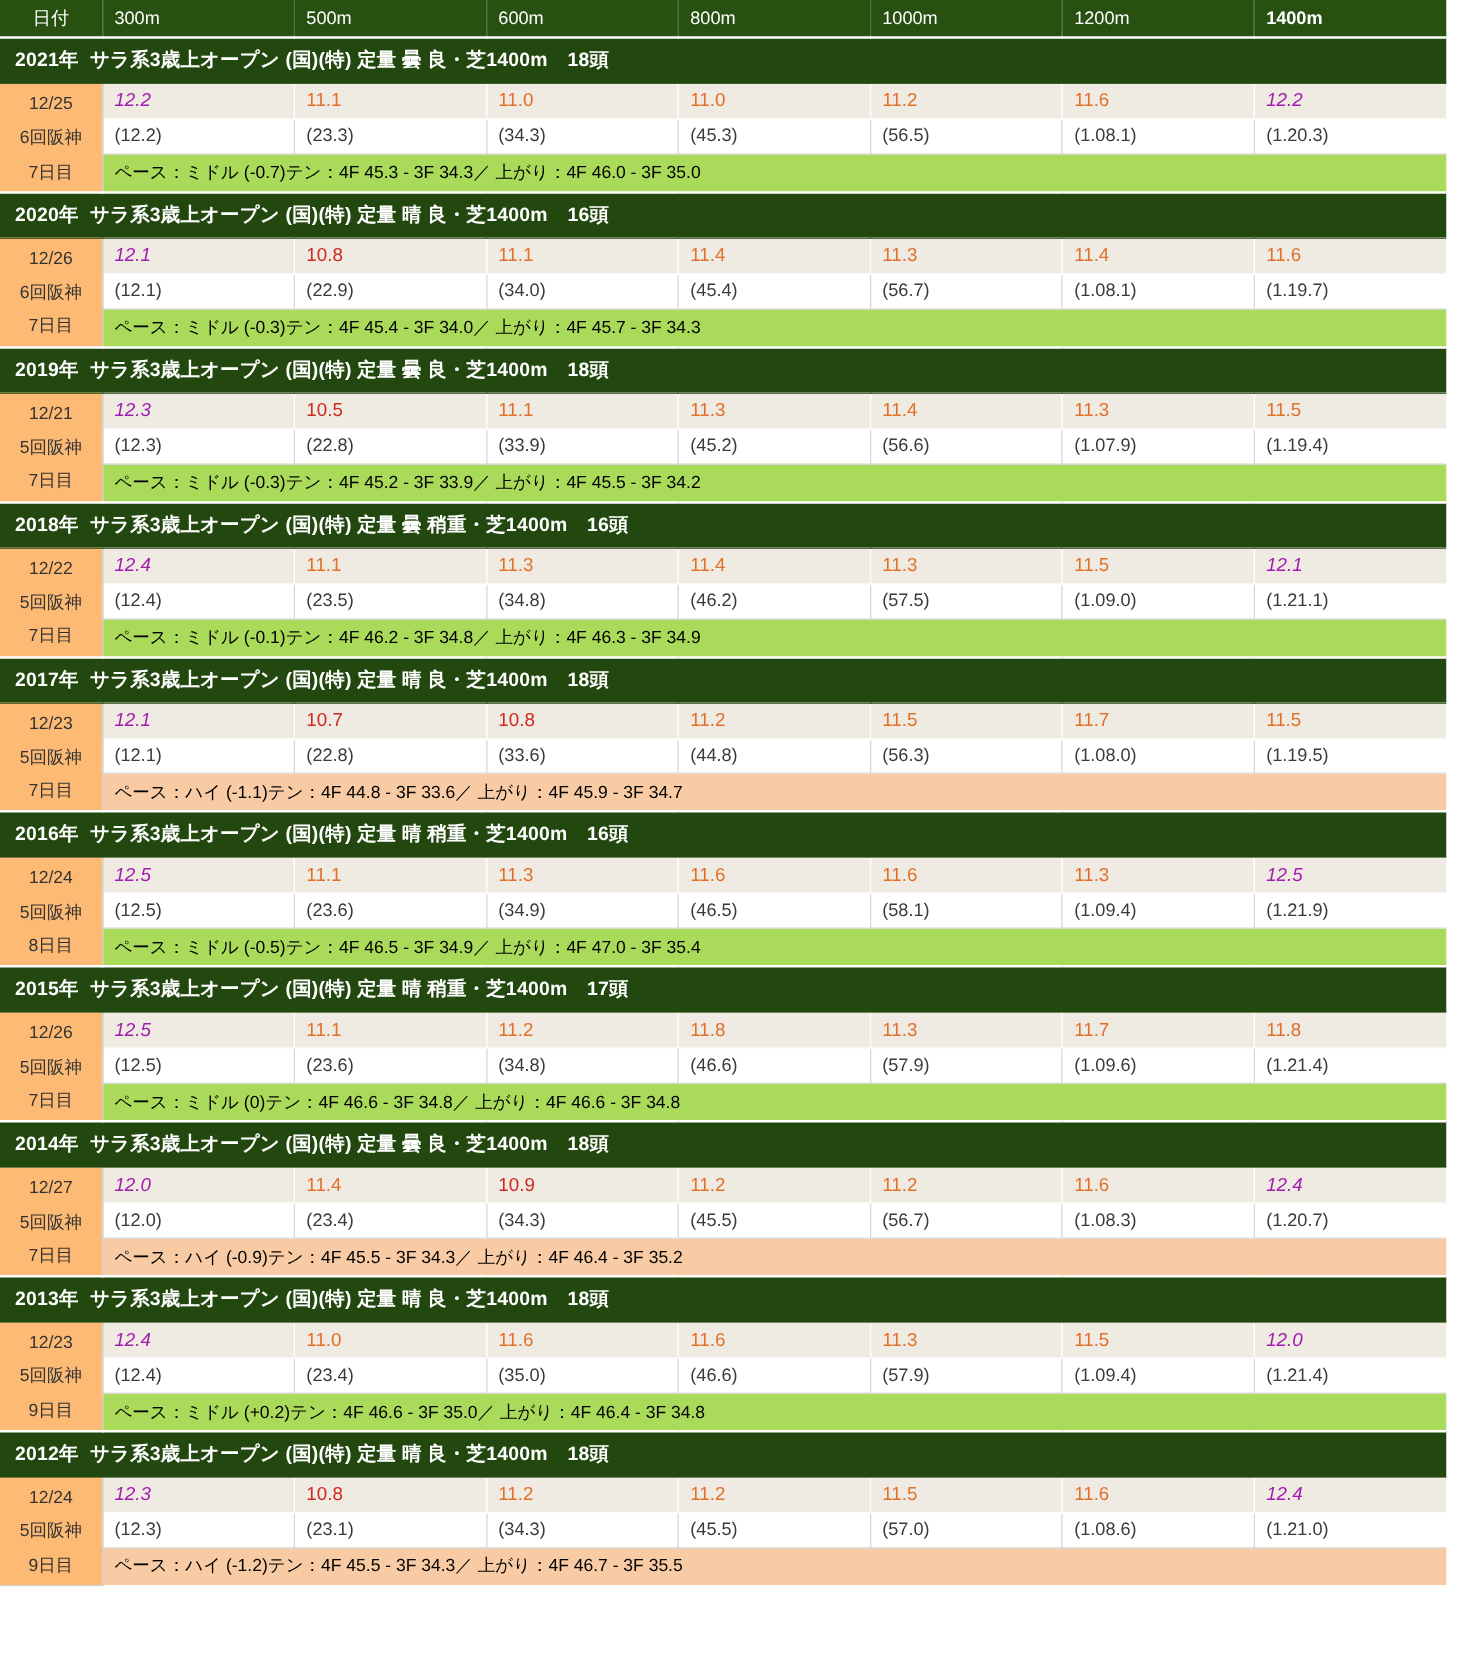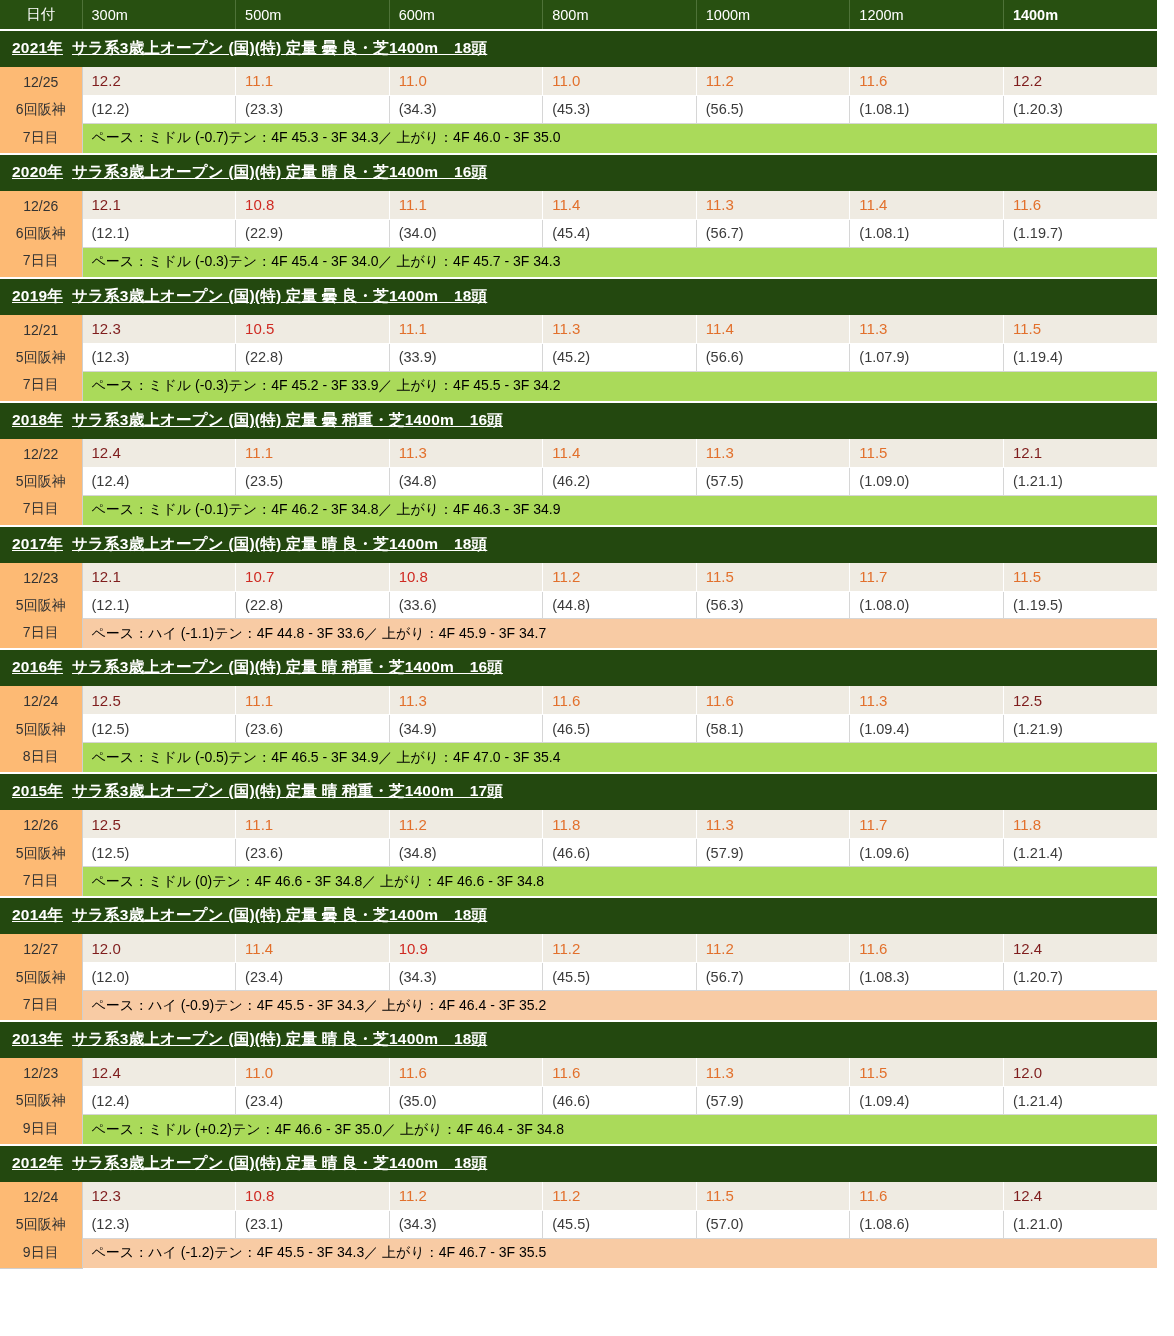--- a/index.html
+++ b/index.html
@@ -50,21 +50,20 @@
   tr.race-title-row td {
     background: #23480f;
     color: #ffffff;
     font-weight: bold;
     font-size: 15.5px;
     padding: 7px 12px 7px 12px;
     border-top: 2px solid #ffffff;
     border-bottom: 1px solid #23480f;
     letter-spacing: 0.2px;
     white-space: nowrap;
-    text-decoration: underline;
   }
   .rt-year { margin-right: 9px; }
   .rt-cond { margin-left: 0; }
 
   
   td.date-cell {
     background: #fdba74;
     text-align: center;
     vertical-align: middle;
     font-size: 14px;
@@ -84,21 +83,21 @@
     border-right: 1px solid #ffffff;
     border-bottom: 1px solid #ffffff;
     font-size: 15px;
     height: 19px;
     box-sizing: border-box;
     white-space: nowrap;
   }
   tr.split-row td.split:last-child { border-right: none; }
   .v-red    { color: #cf2a22; }
   .v-orange { color: #e2702c; }
-  .v-plain  { color: #7f1d1d; }
+  .v-plain  { color: #a21caf; font-style: italic; }
 
   
   tr.cume-row td.cume {
     background: #ffffff;
     padding: 5px 0 5px 9px;
     border-right: 1px solid #d6d6d6;
     border-bottom: 1px solid #d6d6d6;
     font-size: 14.5px;
     color: #3a3a3a;
     height: 19px;

